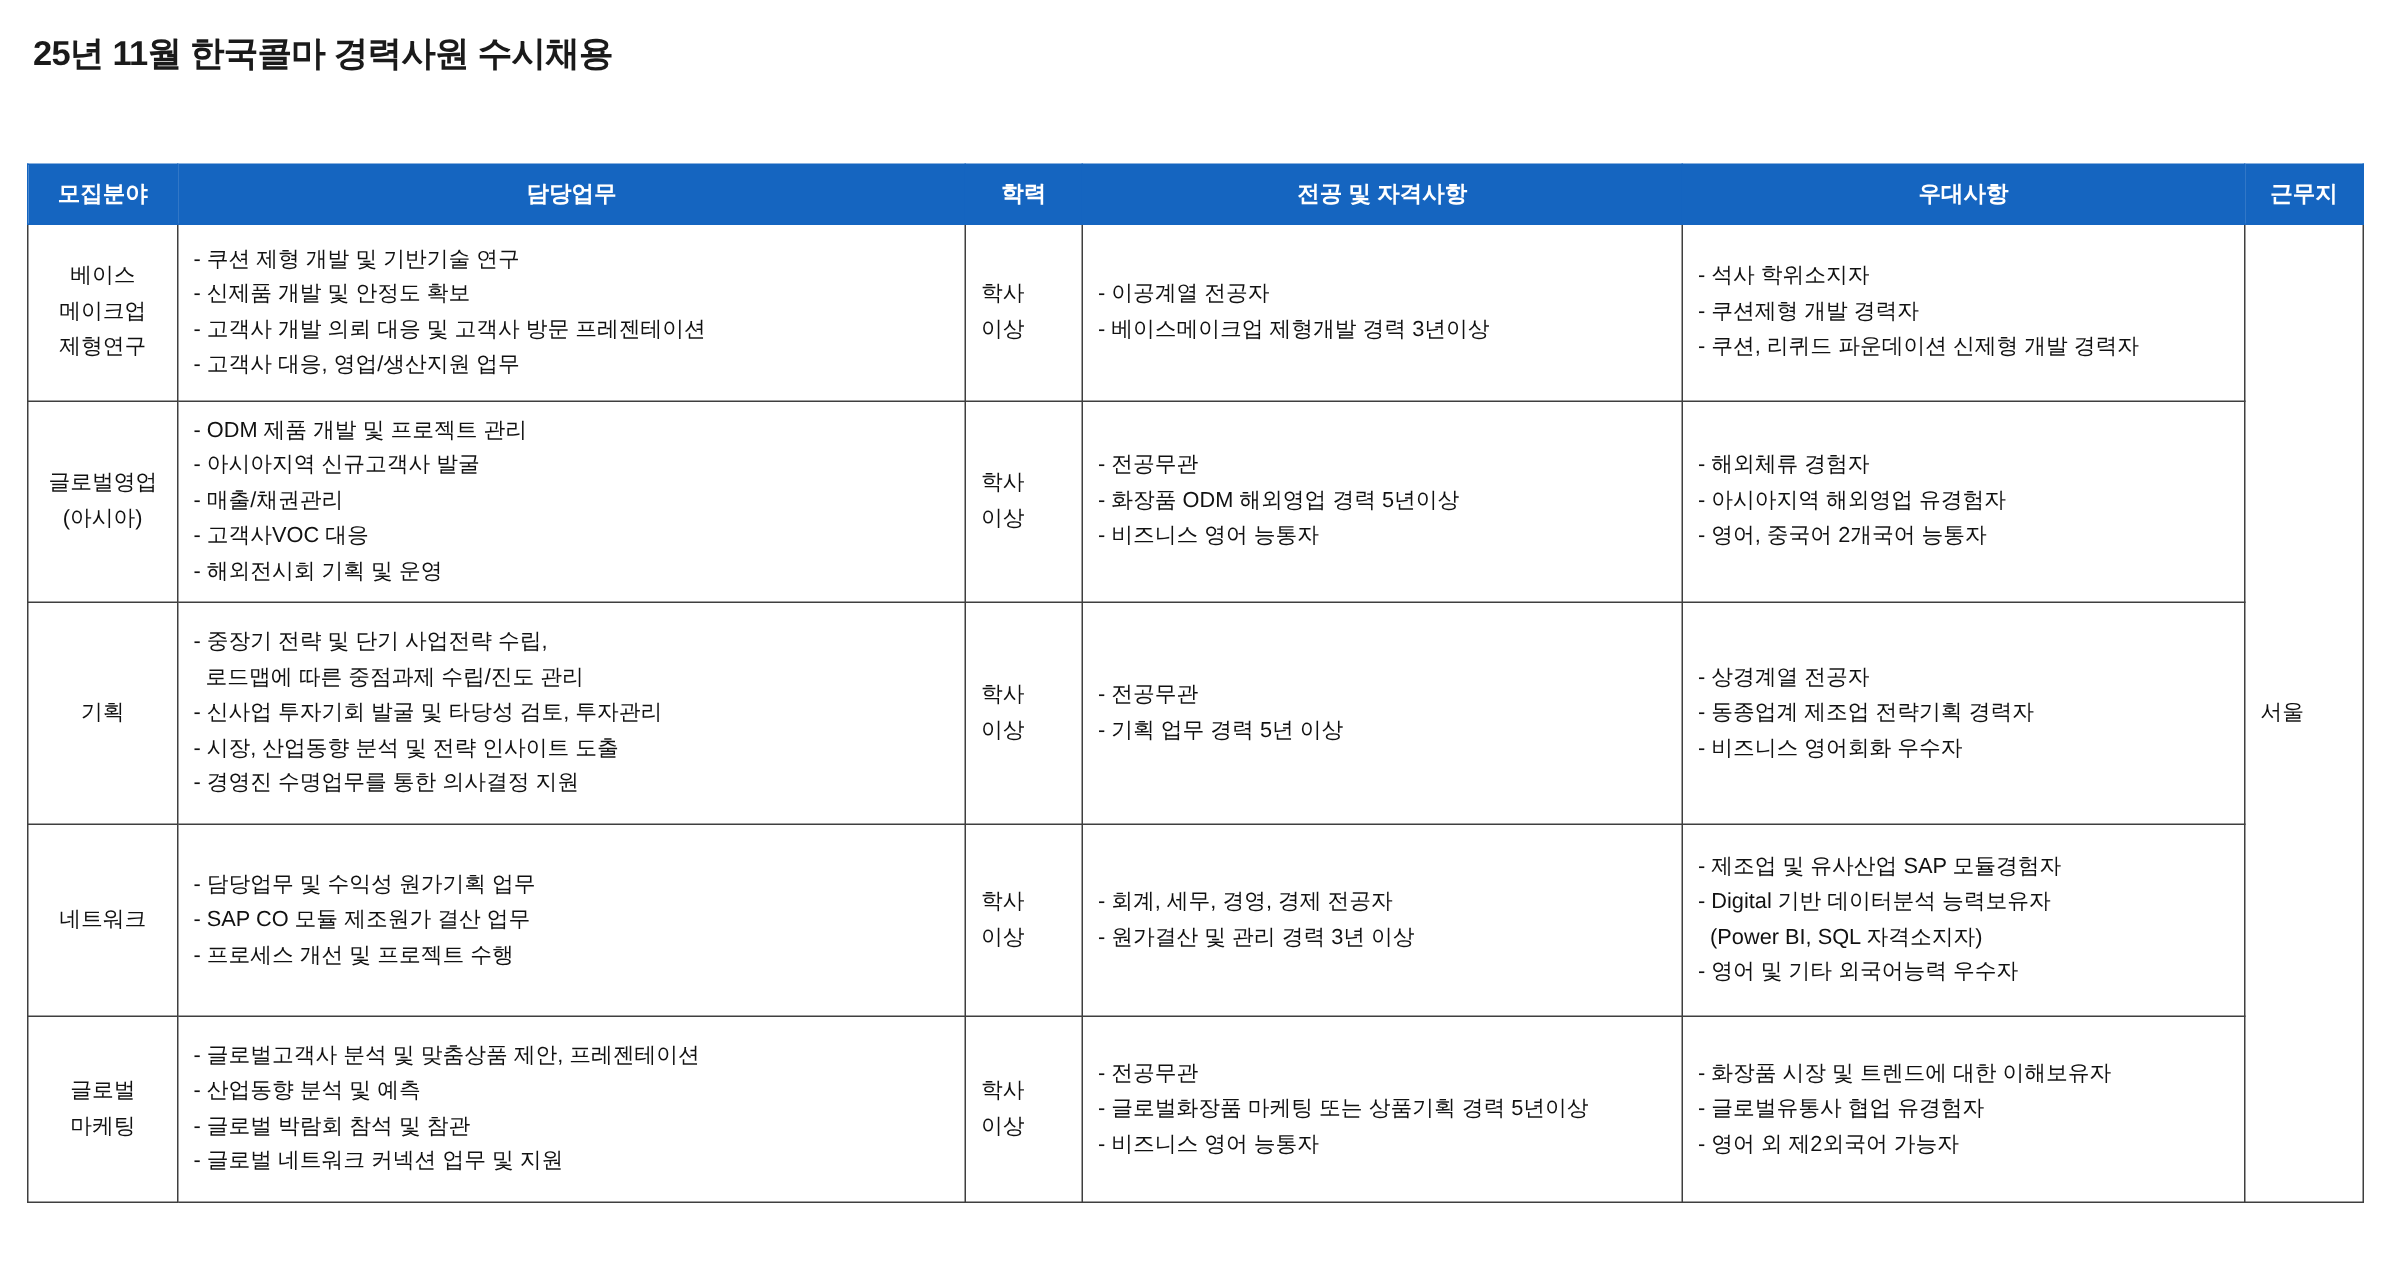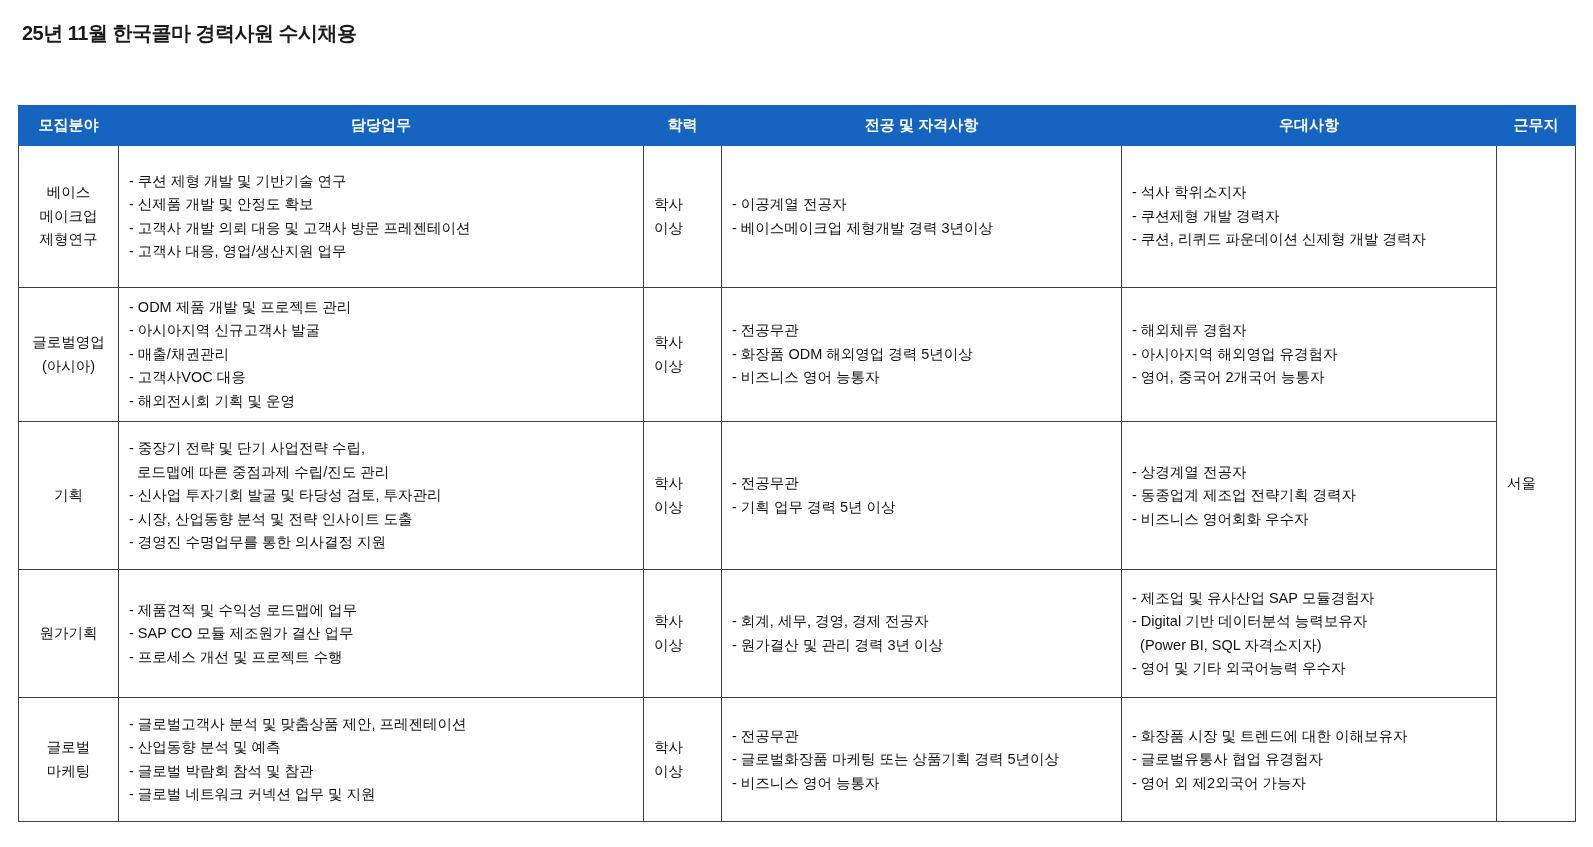--- a/index.html
+++ b/index.html
@@ -12,21 +12,21 @@
     height: 847px;
     font-family: "Liberation Sans", sans-serif;
     color: #111111;
     overflow: hidden;
   }
   .page {
     padding: 16px 18px 0 18px;
     box-sizing: border-box;
   }
   .page-title {
-    font-size: 20px;
+    font-size: 23px;
     font-weight: bold;
     color: #1a1a1a;
     letter-spacing: -0.5px;
     margin: 4px 0 0 4px;
   }
   .table-wrap {
     margin-top: 58px;
   }
   table.recruit {
     border-collapse: collapse;
@@ -100,21 +100,21 @@
         <tr>
           <th>모집분야</th>
           <th>담당업무</th>
           <th>학력</th>
           <th>전공 및 자격사항</th>
           <th>우대사항</th>
           <th>근무지</th>
         </tr>
       </thead>
       <tbody>
-          <tr style="height: 142px; margin-left: 40px;">
+          <tr style="height: 118px; margin-left: 40px;">
             <td class="field nowrap-cell">베이스
 메이크업
 제형연구</td>
             <td class="duty lines">
               <div>- 쿠션 제형 개발 및 기반기술 연구</div>
               <div>- 신제품 개발 및 안정도 확보</div>
               <div>- 고객사 개발 의뢰 대응 및 고객사 방문 프레젠테이션</div>
               <div>- 고객사 대응, 영업/생산지원 업무</div>
             </td>
             <td class="edu nowrap-cell">학사
@@ -168,23 +168,23 @@
               <div>- 전공무관</div>
               <div>- 기획 업무 경력 5년 이상</div>
             </td>
             <td class="pref lines">
               <div>- 상경계열 전공자</div>
               <div>- 동종업계 제조업 전략기획 경력자</div>
               <div>- 비즈니스 영어회화 우수자</div>
             </td>
           </tr>
           <tr style="height: 128px;">
-            <td class="field nowrap-cell">원가기획</td>
-            <td class="duty lines">
-              <div>- 제품견적 및 수익성 로드맵에 업무</div>
+            <td class="field nowrap-cell">네트워크</td>
+            <td class="duty lines">
+              <div>- 담당업무 및 수익성 원가기획 업무</div>
               <div>- SAP CO 모듈 제조원가 결산 업무</div>
               <div>- 프로세스 개선 및 프로젝트 수행</div>
             </td>
             <td class="edu nowrap-cell">학사
 이상</td>
             <td class="qual lines">
               <div>- 회계, 세무, 경영, 경제 전공자</div>
               <div>- 원가결산 및 관리 경력 3년 이상</div>
             </td>
             <td class="pref lines">

